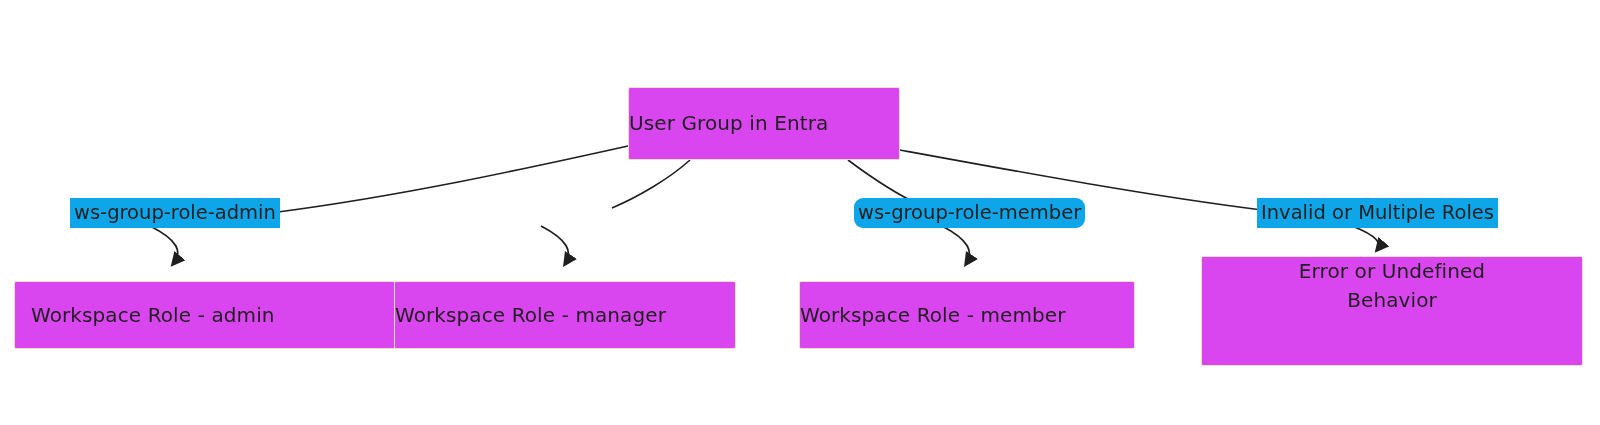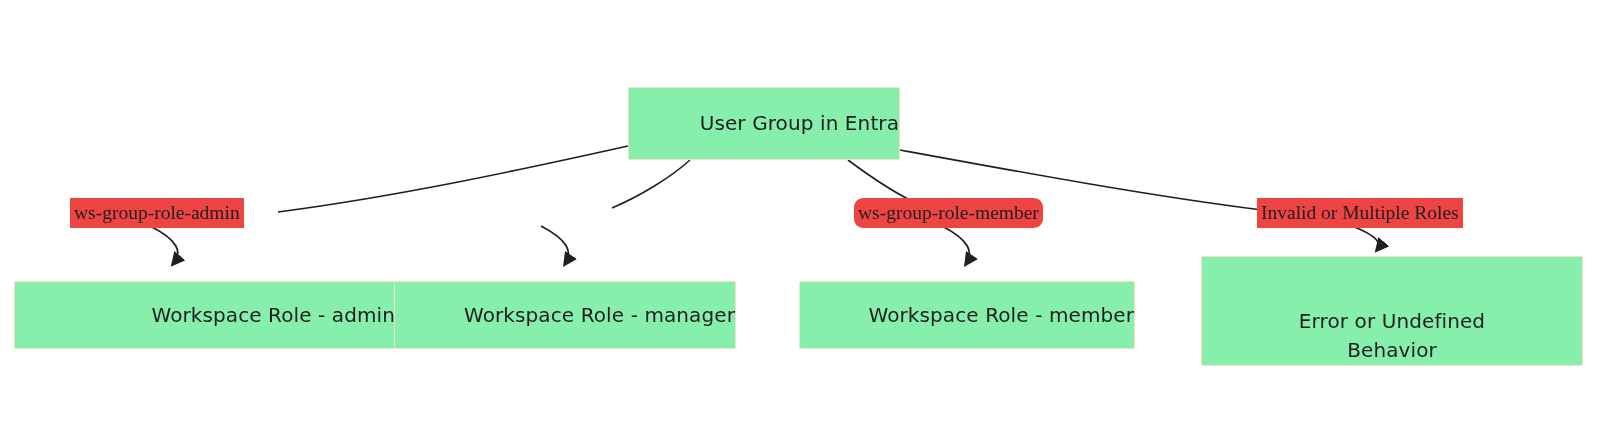--- a/index.html
+++ b/index.html
@@ -9,43 +9,42 @@
     font-family:"DejaVu Sans", sans-serif;
     overflow:hidden;
     position:relative;
   }
   #stage{position:absolute;left:0;top:0;width:1600px;height:425px;}
   #edges{position:absolute;left:0;top:0;width:1600px;height:425px;}
 
   .node{
     position:absolute;
     box-sizing:border-box;
-    background:#86efac;
+    background:#d946ef;
     border:1px solid #f3e0c3;
     border-radius:2px;
     display:flex;
     align-items:center;
-    justify-content:flex-end;
+    justify-content:flex-start;
     text-align:center;
     color:#1f1f1f;
     font-size:20px;
     line-height:1.45;
     letter-spacing:.1px;
   }
 
   .edge-label{
     position:absolute;
-    background:#ef4444;
+    background:#0ea5e9;
     color:#1f1f1f;
     font-size:19.5px;
     line-height:1.35;
     padding:2px 4px;
     white-space:nowrap;
     box-sizing:border-box;
-    font-family:Liberation Serif, serif;
   }
 </style>
 </head>
 <body>
 
 <div id="stage">
 
   <svg id="edges" viewBox="0 0 1600 425" xmlns="http://www.w3.org/2000/svg">
     <defs>
       <marker id="arrowhead" markerWidth="10" markerHeight="10" refX="6" refY="4" orient="auto" markerUnits="strokeWidth">
@@ -80,25 +79,25 @@
 
 
   <div class="edge-label" style="left:854px;top:198px;border-radius:9px;">
     <span>ws-group-role-member</span>
   </div>
 
   <div class="edge-label" style="left:1257px;top:198px;text-align:right;">
     <span>Invalid or Multiple Roles</span>
   </div>
 
-  <div class="node" style="left:14px;top:281px;width:382px;height:68px;">
+  <div class="node" style="left:14px;top:281px;width:382px;height:68px;padding-left:16px;">
     <span>Workspace Role - admin</span>
   </div>
 
-  <div class="node" style="left:394px;top:281px;width:342px;height:68px;padding-left:40px;">
+  <div class="node" style="left:394px;top:281px;width:342px;height:68px;">
     <span>Workspace Role - manager</span>
   </div>
 
   <div class="node" style="left:799px;top:281px;width:336px;height:68px;">
     <span>Workspace Role - member</span>
   </div>
 
   <div class="node" style="left:1201px;top:256px;width:382px;height:110px;flex-direction:column;">
     <span>Error or Undefined</span>
     <span>Behavior</span>

